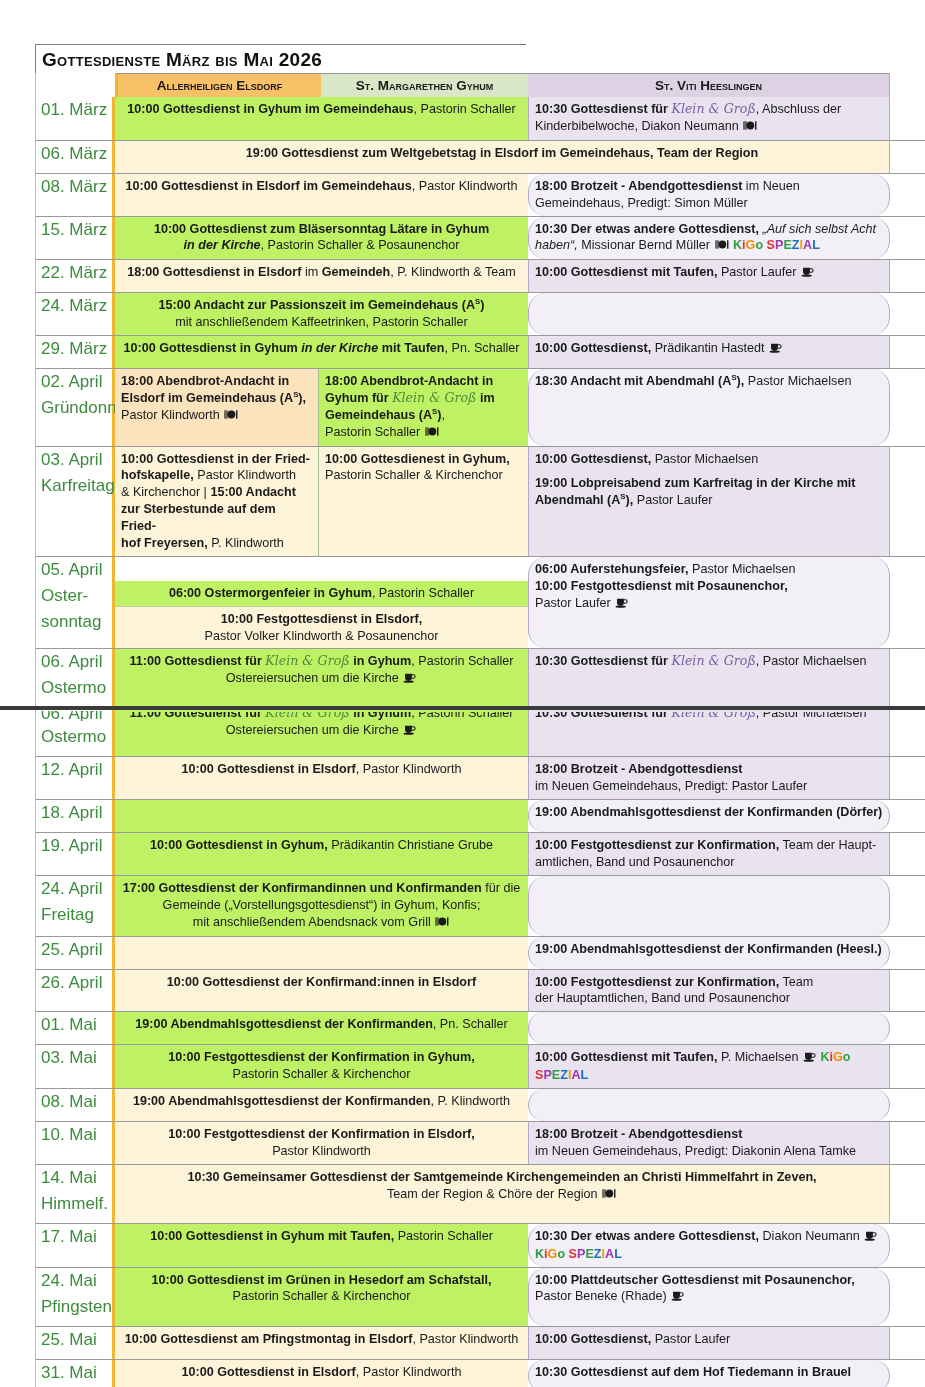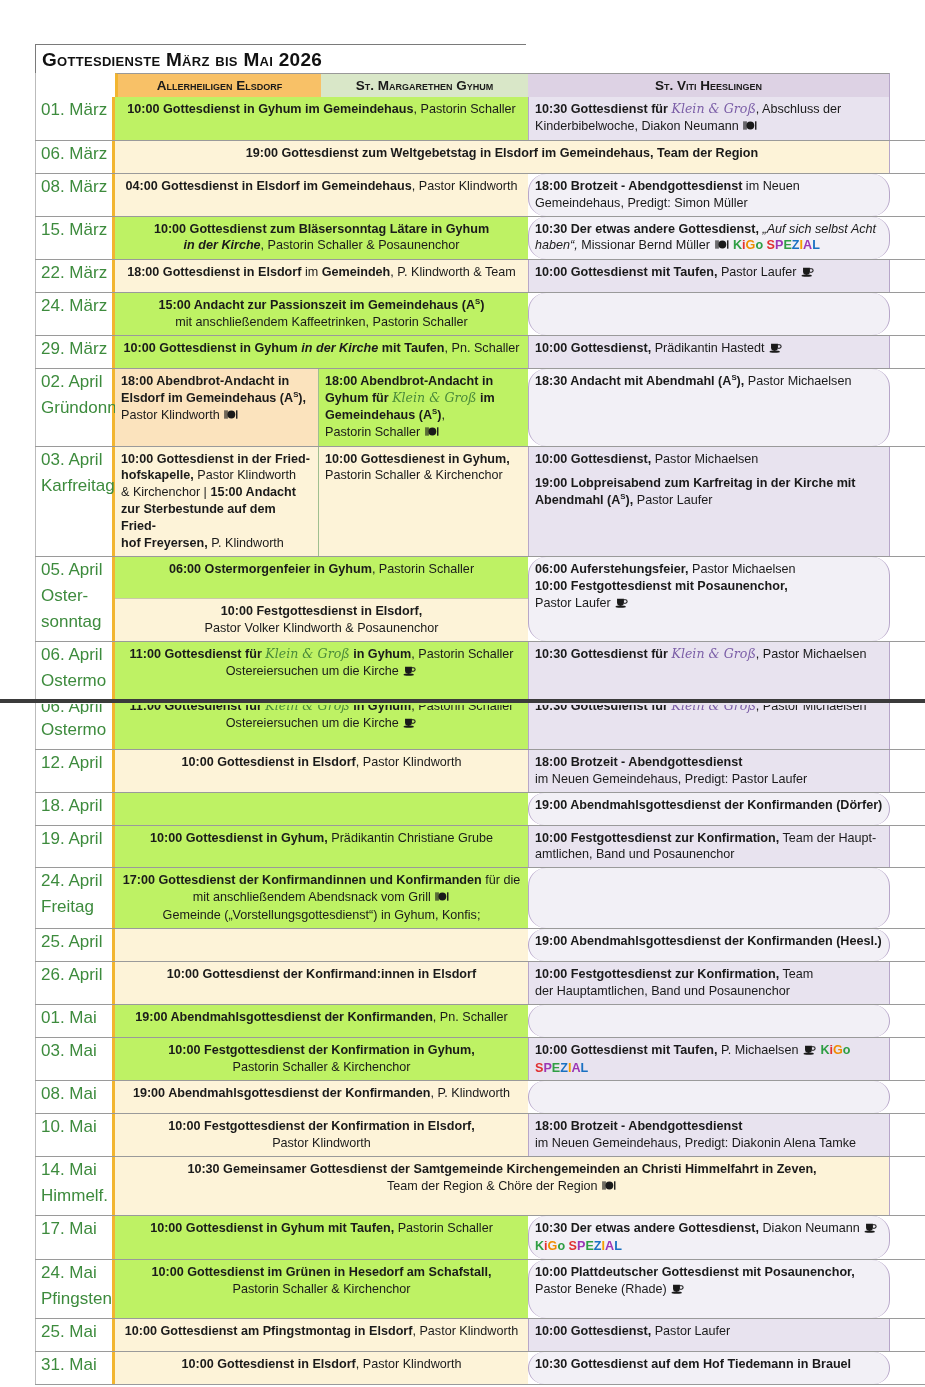--- a/index.html
+++ b/index.html
@@ -26,21 +26,21 @@
   .datec{width:80px;box-sizing:border-box;background:#fff;border-left:1px solid #bbb;
       border-right:3px solid #f2b530;padding:3px 2px 3px 5px;font-size:17px;color:#3d8b3d;}
   .datec div{margin-bottom:6px;}
   .cell{box-sizing:border-box;padding:4px 6px;font-size:12.6px;line-height:1.34;}
   .w-e{width:203px;} .w-g{width:210px;} .w-h{width:362px;border-left:1px solid #b7a6c9;border-right:1px solid #b7a6c9;}
   .w-eg{width:413px;} .w-all{width:775px;border-right:1px solid #b7a6c9;}
   .cell.splitg{border-left:1px solid #9fbf90;}
   .bg-green{background:#bef264;} .bg-cream{background:#fdf3d8;} .bg-orange{background:#fbe3bd;}
   .bg-lav1{background:#e8e3ef;} .bg-lav2{background:#f2f0f6;border-radius:18px;}
   .al-c{text-align:center;} .al-l{text-align:left;}
-  .stack{display:flex;flex-direction:column;padding:0;}
+  .stack{display:flex;flex-direction:column;padding:0;margin-top:24px;}
   .stack .sub{padding:4px 6px;box-sizing:border-box;flex:1;}
   .stack .sub + .sub{border-top:1px solid #c9c9a9;}
   .b{font-weight:bold;} .i{font-style:italic;}
   .sup{font-size:.62em;vertical-align:super;line-height:0;}
   .script-purple{font-family:"DejaVu Serif",serif;font-style:italic;color:#7b5ea7;}
   .script-green{font-family:"DejaVu Serif",serif;font-style:italic;color:#4a8a3a;}
   .kigo span{font-weight:bold;}
   .gap{height:8px;}
   .icon{display:inline-block;vertical-align:-1px;margin:0 1px;}
   
@@ -90,21 +90,21 @@
         </div>
         <div class="cell w-all bg-cream al-c">
           <div><span class="b">19:00 Gottesdienst zum Weltgebetstag in Elsdorf im Gemeindehaus</span><span class="b">, Team der Region</span></div>
         </div>
       </div>
       <div class="row">
         <div class="datec">
           <div>08. März</div>
         </div>
         <div class="cell w-eg bg-cream al-c">
-          <div><span class="b">04:00 Gottesdienst in Elsdorf im Gemeindehaus</span><span>, Pastor Klindworth</span></div>
+          <div><span class="b">10:00 Gottesdienst in Elsdorf im Gemeindehaus</span><span>, Pastor Klindworth</span></div>
         </div>
         <div class="cell w-h bg-lav2 al-l">
           <div><span class="b">18:00 Brotzeit - Abendgottesdienst</span><span> im Neuen</span></div>
           <div><span>Gemeindehaus, Predigt: Simon Müller</span></div>
         </div>
       </div>
       <div class="row">
         <div class="datec">
           <div>15. März</div>
         </div>
@@ -317,27 +317,27 @@
           <div><span>amtlichen, Band und Posaunenchor</span></div>
         </div>
       </div>
       <div class="row">
         <div class="datec">
           <div>24. April</div>
           <div>Freitag</div>
         </div>
         <div class="cell w-eg bg-green al-c">
           <div><span class="b">17:00 Gottesdienst der Konfirmandinnen und Konfirmanden</span><span> für die</span></div>
+          <div><span>Gemeinde („Vorstellungsgottesdienst“) in Gyhum, Konfis;</span></div>
           <div><span>mit anschließendem Abendsnack vom Grill </span><span class="icon"><svg width="14" height="11" viewBox="0 0 20 14">
                 <rect x="0.6" y="1" width="1.7" height="12" fill="#1a1a1a"></rect>
                 <rect x="3.4" y="1" width="1.7" height="12" fill="#1a1a1a"></rect>
                 <circle cx="10.5" cy="7" r="5.6" fill="#1a1a1a"></circle>
                 <rect x="17.2" y="1" width="2" height="12" fill="#1a1a1a"></rect>
               </svg></span></div>
-          <div><span>Gemeinde („Vorstellungsgottesdienst“) in Gyhum, Konfis;</span></div>
         </div>
         <div class="cell w-h bg-lav2 al-l"></div>
       </div>
       <div class="row">
         <div class="datec">
           <div>25. April</div>
         </div>
         <div class="cell w-eg bg-cream al-c"></div>
         <div class="cell w-h bg-lav2 al-l">
           <div><span class="b">19:00 Abendmahlsgottesdienst der Konfirmanden (Heesl.)</span></div>

